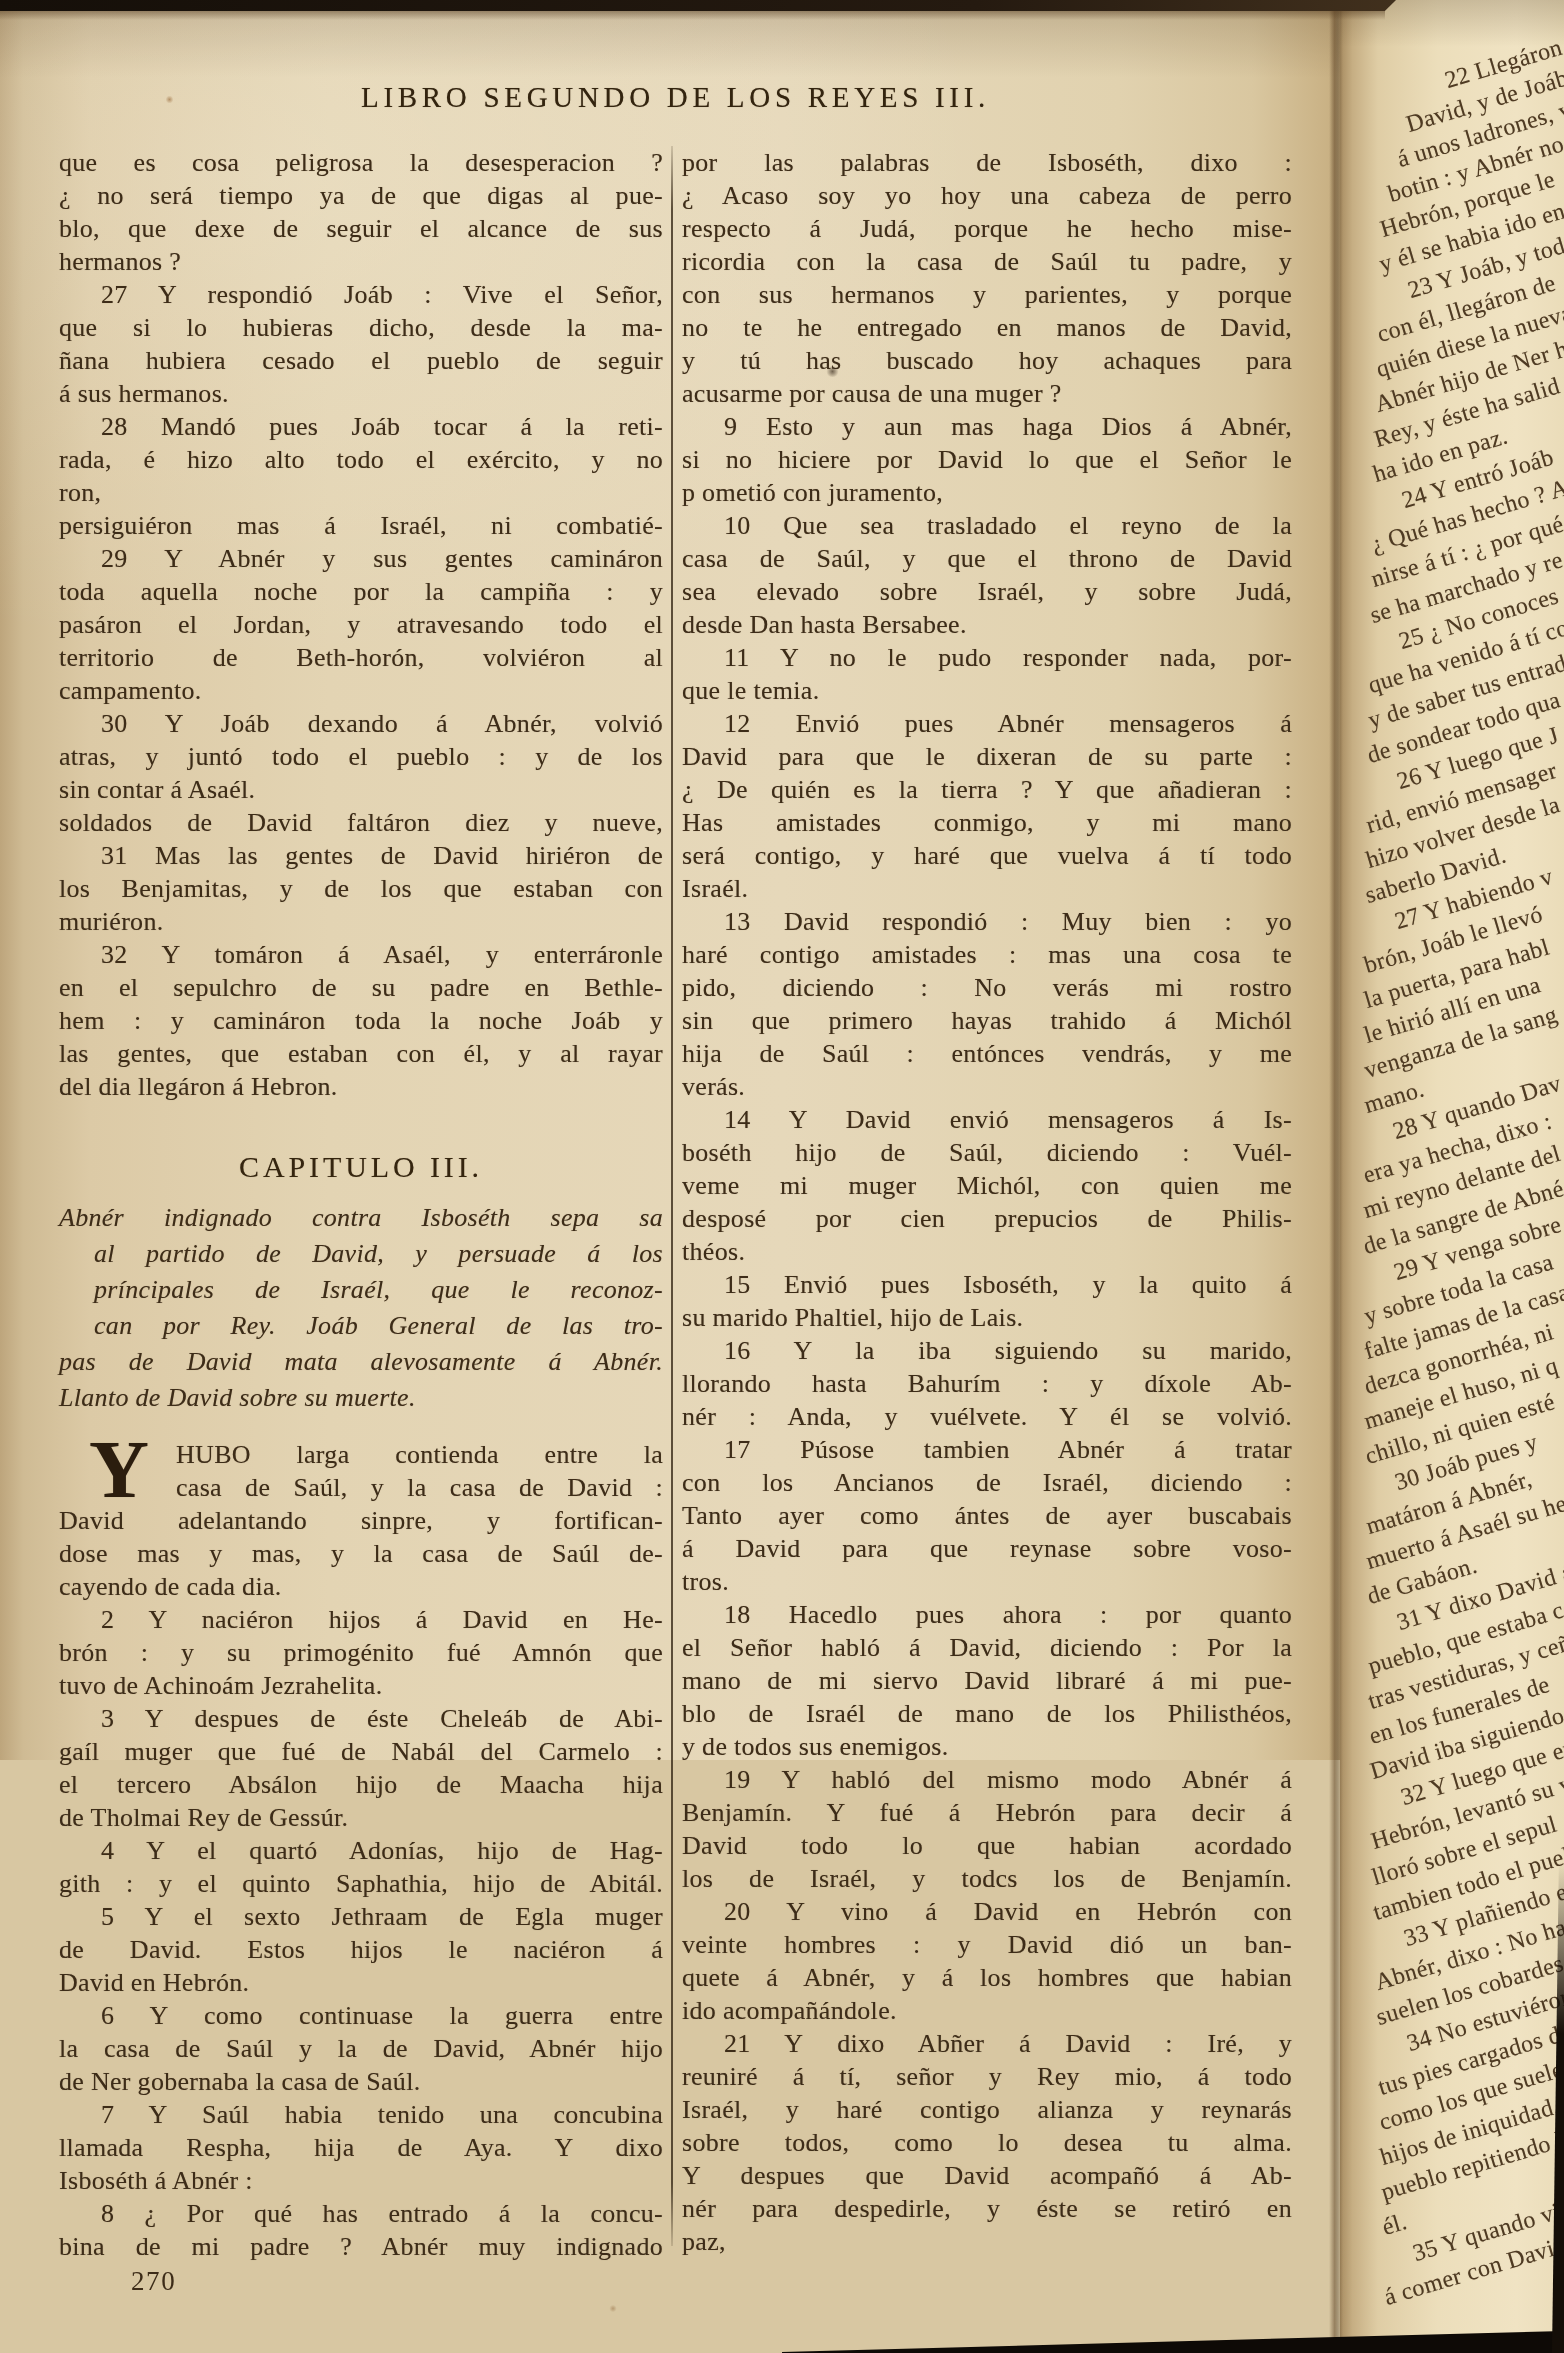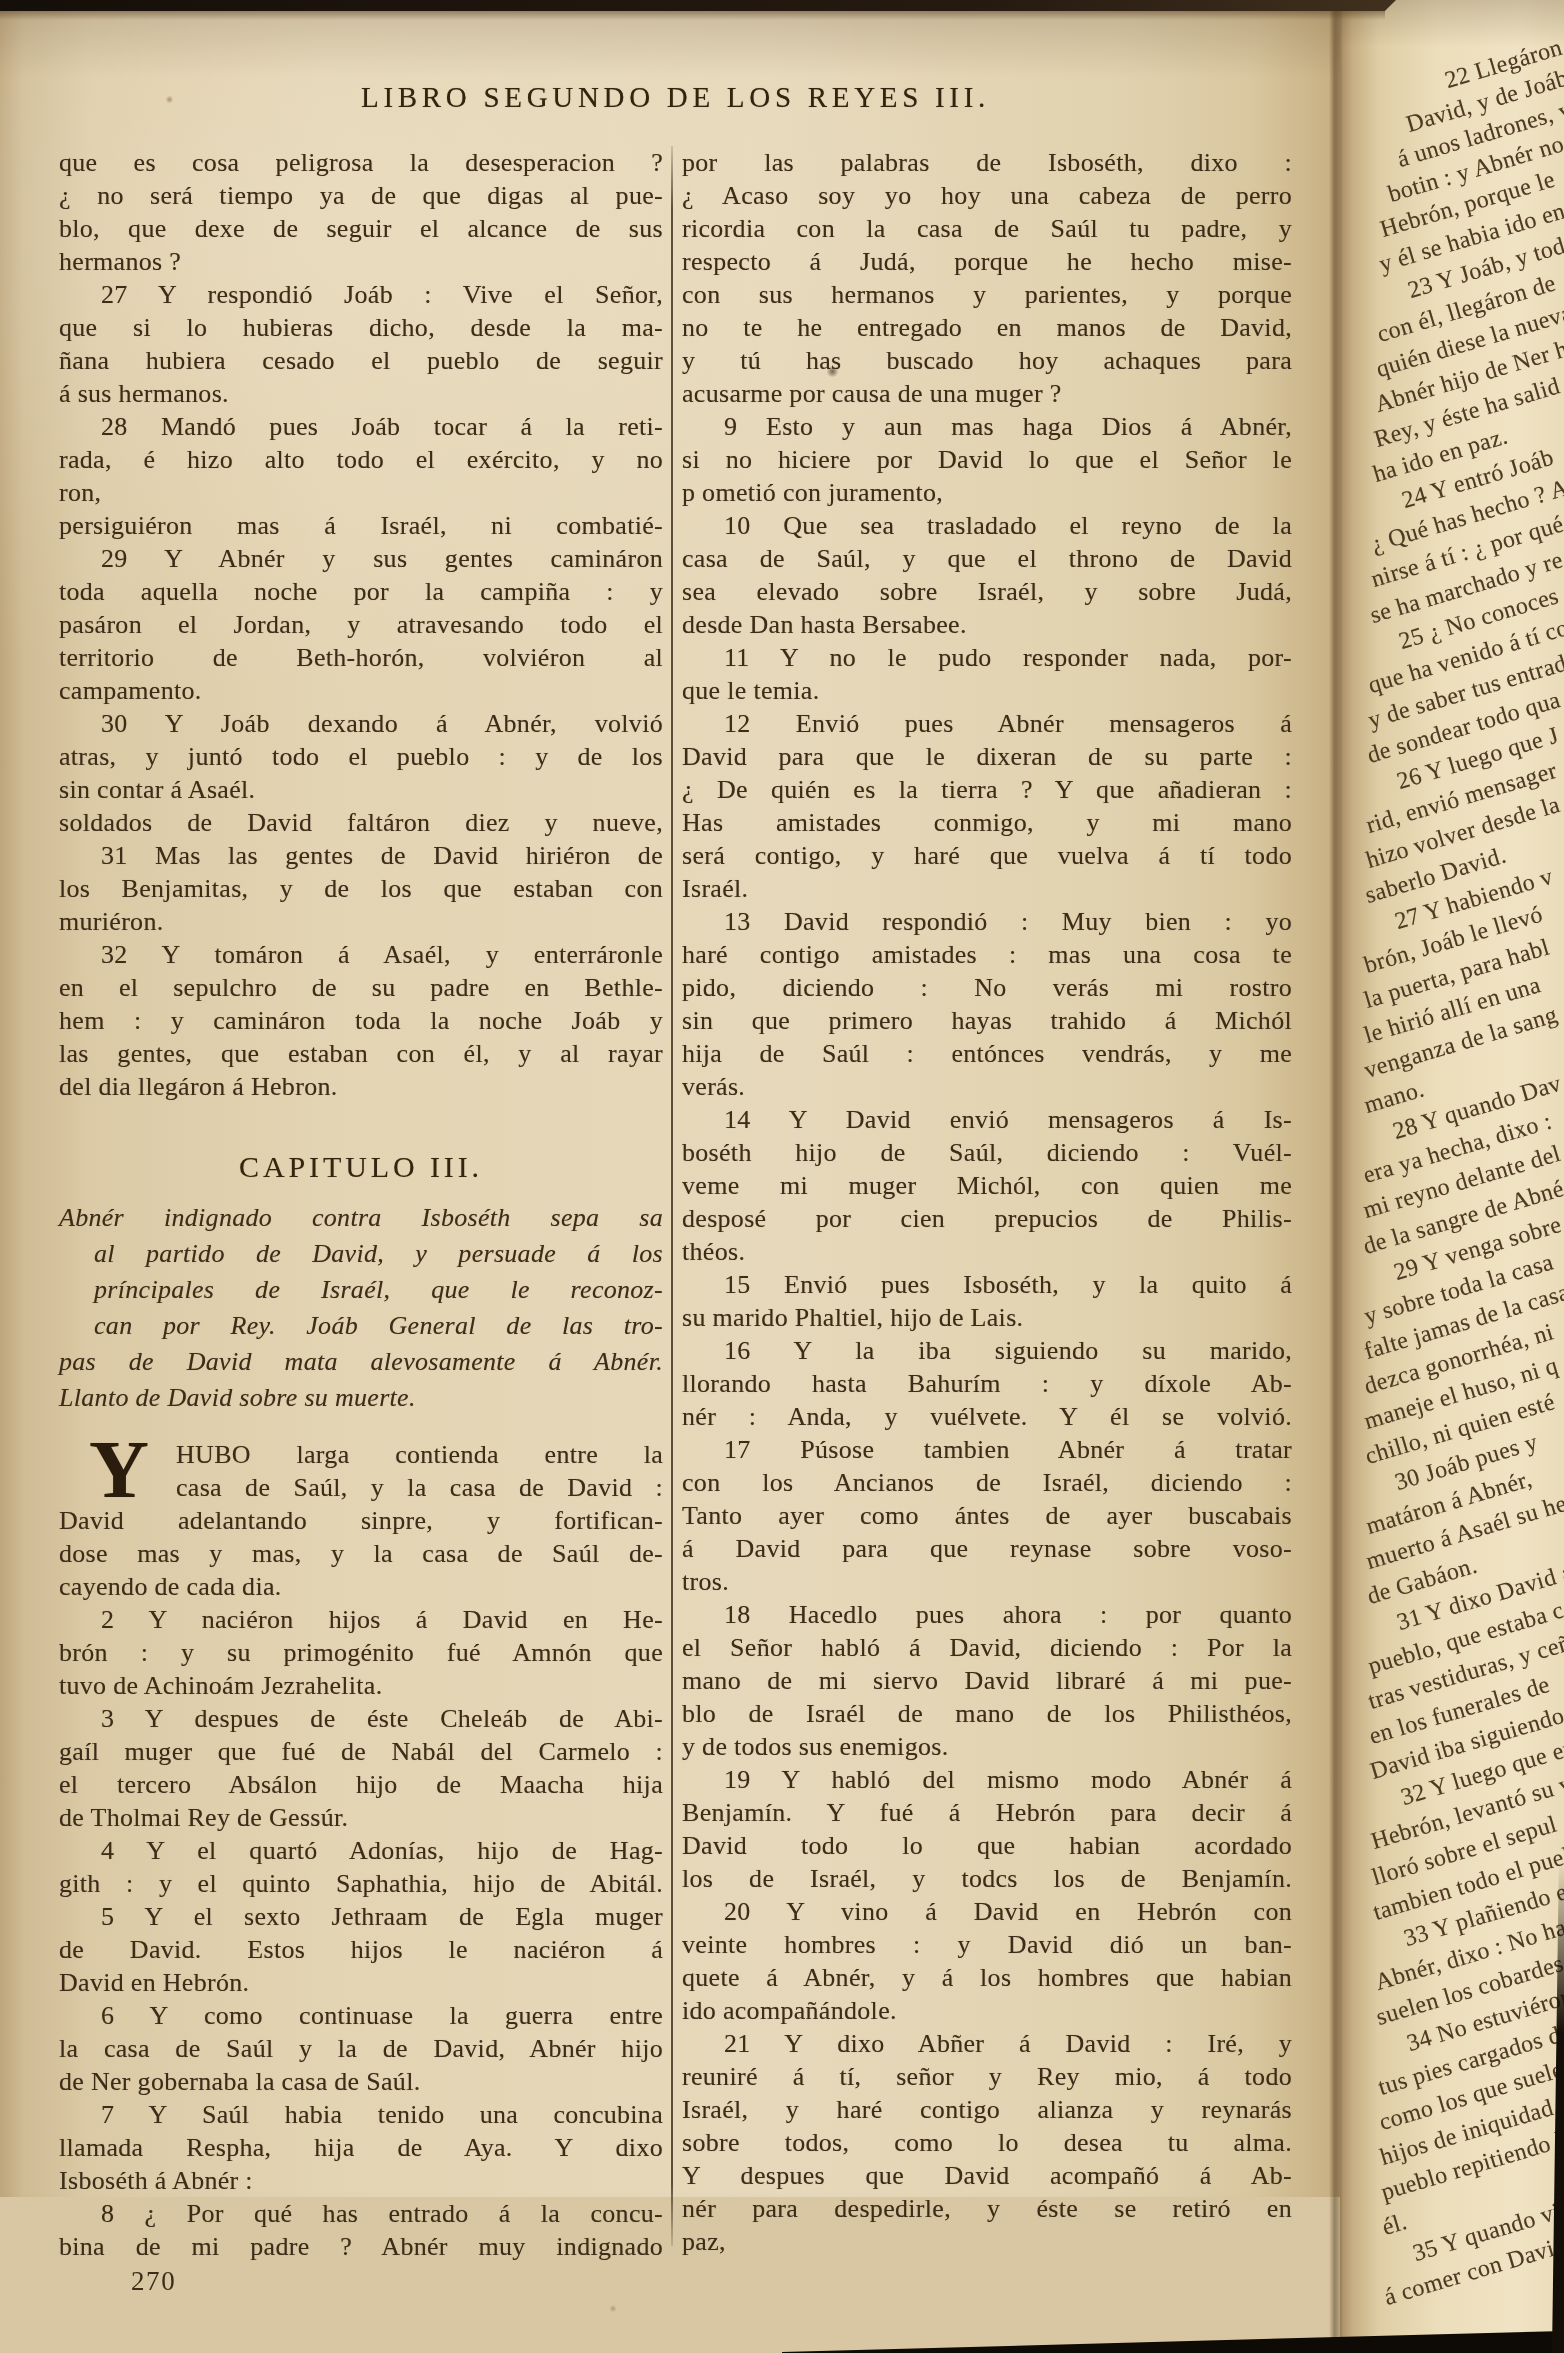--- a/index.html
+++ b/index.html
@@ -1,20 +1,20 @@
 <!DOCTYPE html>
 <html style="font-size:12.5px"><head>
 <meta charset="utf-8">
 <style>
   html,body{margin:0;padding:0;background:#1a140d;}
   .stage{position:relative;width:1565px;height:2354px;overflow:hidden;
          font-family:"Liberation Serif","DejaVu Serif",serif;
          background:#d8c7a2;}
   
-  .main-page{position:absolute;left:0;top:0;width:1340px;height:2197px;z-index:1;
+  .main-page{position:absolute;left:0;top:0;width:1340px;height:1760px;z-index:1;
     background:
       radial-gradient(1174px 782px at 20% 10%, rgba(255,250,234,.22), rgba(0,0,0,0) 62%),
       linear-gradient(to bottom, rgba(90,65,35,.25) 0px, rgba(0,0,0,0) 78px),
       linear-gradient(to bottom, rgba(0,0,0,0) 2191px, rgba(115,90,55,.28) 2354px),
       linear-gradient(to right,#bda57c 0px,#cfbb94 23.5px,#dccaa6 90px,#e3d4b3 329px,
                       #e6d8ba 782px,#e1d2af 1119px,#d9c7a0 1252px,#c9b184 1330px,#b1986e 1340px);}
   .topbar{position:absolute;left:0;top:0;width:1396px;height:11px;z-index:7;
     background:linear-gradient(to right,#150f09,#251a10 70%,#41301d);
     clip-path:polygon(0 0,100% 0,99.2% 100%,0 100%);}
   .topshadow{position:absolute;left:0;top:11px;width:1385px;height:9.4px;z-index:6;
@@ -130,22 +130,22 @@
         <div class="line">de Ner gobernaba la casa de Saúl.</div>
         <div class="line j indent">7 Y Saúl habia tenido una concubina</div>
         <div class="line j">llamada Respha, hija de Aya.   Y dixo</div>
         <div class="line">Isboséth á Abnér :</div>
         <div class="line j indent">8 ¿ Por qué has entrado á la concu-</div>
         <div class="line j">bina de mi padre ?  Abnér muy indignado</div>
       </div>
     <div class="col col-right">
         <div class="line j">por las palabras de Isboséth, dixo :</div>
         <div class="line j">¿ Acaso soy yo hoy una cabeza de perro</div>
+        <div class="line j">respecto á Judá, porque he hecho mise-</div>
         <div class="line j">ricordia con la casa de Saúl tu padre, y</div>
-        <div class="line j">respecto á Judá, porque he hecho mise-</div>
         <div class="line j">con sus hermanos y parientes, y porque</div>
         <div class="line j">no te he entregado en manos de David,</div>
         <div class="line j">y tú has buscado hoy achaques para</div>
         <div class="line">acusarme por causa de una muger ?</div>
         <div class="line j indent">9 Esto y aun mas haga Dios á Abnér,</div>
         <div class="line j">si no hiciere por David lo que el Señor le</div>
         <div class="line">p ometió con juramento,</div>
         <div class="line j indent">10 Que sea trasladado el reyno de la</div>
         <div class="line j">casa de Saúl, y que el throno de David</div>
         <div class="line j">sea elevado sobre Israél, y sobre Judá,</div>

